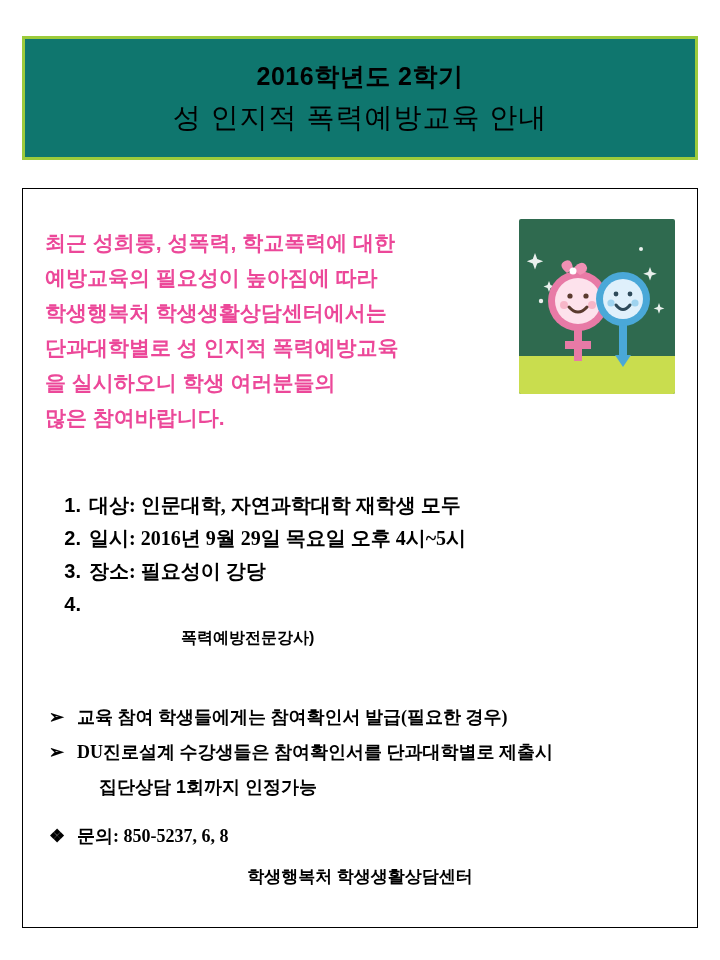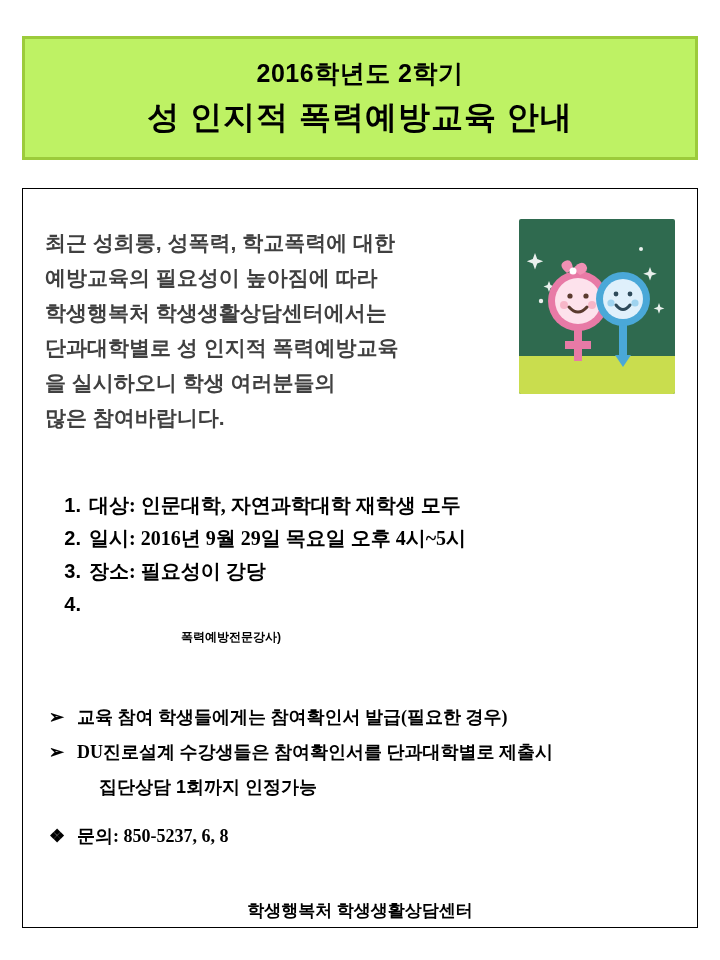--- a/index.html
+++ b/index.html
@@ -26,36 +26,36 @@
 
   
   .title-banner {
     position: absolute;
     left: 22px;
     top: 36px;
     width: 676px;
     height: 124px;
     box-sizing: border-box;
     border: 3px solid #9ccb3b;
-    background: #bef264;
+    background: #0f766e;
     display: flex;
     flex-direction: column;
     align-items: center;
     justify-content: center;
   }
   .title-line1 {
     font-size: 25px;
     font-weight: bold;
     letter-spacing: 0.5px;
     color: #000;
     margin-bottom: 6px;
   }
   .title-line2 {
-    font-size: 32px;
-    font-weight: bold;
+    font-size: 28px;
+    font-weight: normal;
     letter-spacing: 1px;
     color: #000;
   }
 
   
   .body-box {
     position: absolute;
     left: 22px;
     top: 188px;
     width: 676px;
@@ -67,21 +67,21 @@
 
   
   .intro {
     position: absolute;
     left: 22px;
     top: 36px;
     width: 440px;
     font-size: 21px;
     font-weight: bold;
     line-height: 35px;
-    color: #404040;
+    color: #ec4899;
     white-space: pre-line;
   }
 
   
   .illustration {
     position: absolute;
     right: 22px;
     top: 30px;
     width: 156px;
     height: 175px;
@@ -113,21 +113,21 @@
     color: #000;
   }
   .num-item .num {
     width: 32px;
     text-align: right;
     padding-right: 8px;
     flex: 0 0 auto;
   }
   .num-item .txt { white-space: pre-line; font-family: Liberation Serif, serif; }
   .num-cont {
-    font-size: 12px;
+    font-size: 16px;
     font-weight: bold;
     line-height: 33px;
     padding-left: 132px;
   }
 
   
   .bullet-list {
     position: absolute;
     left: 26px;
     top: 512px;
@@ -152,21 +152,21 @@
     font-weight: bold;
     line-height: 32px;
     padding-left: 50px;
     margin-bottom: 17px;
   }
 
   
   .footer {
     position: absolute;
     left: 0;
-    top: 710px;
+    top: 676px;
     width: 100%;
     text-align: center;
     font-size: 17px;
     font-weight: bold;
     color: #000;
   }
 </style>
 </head>
 <body>
 

